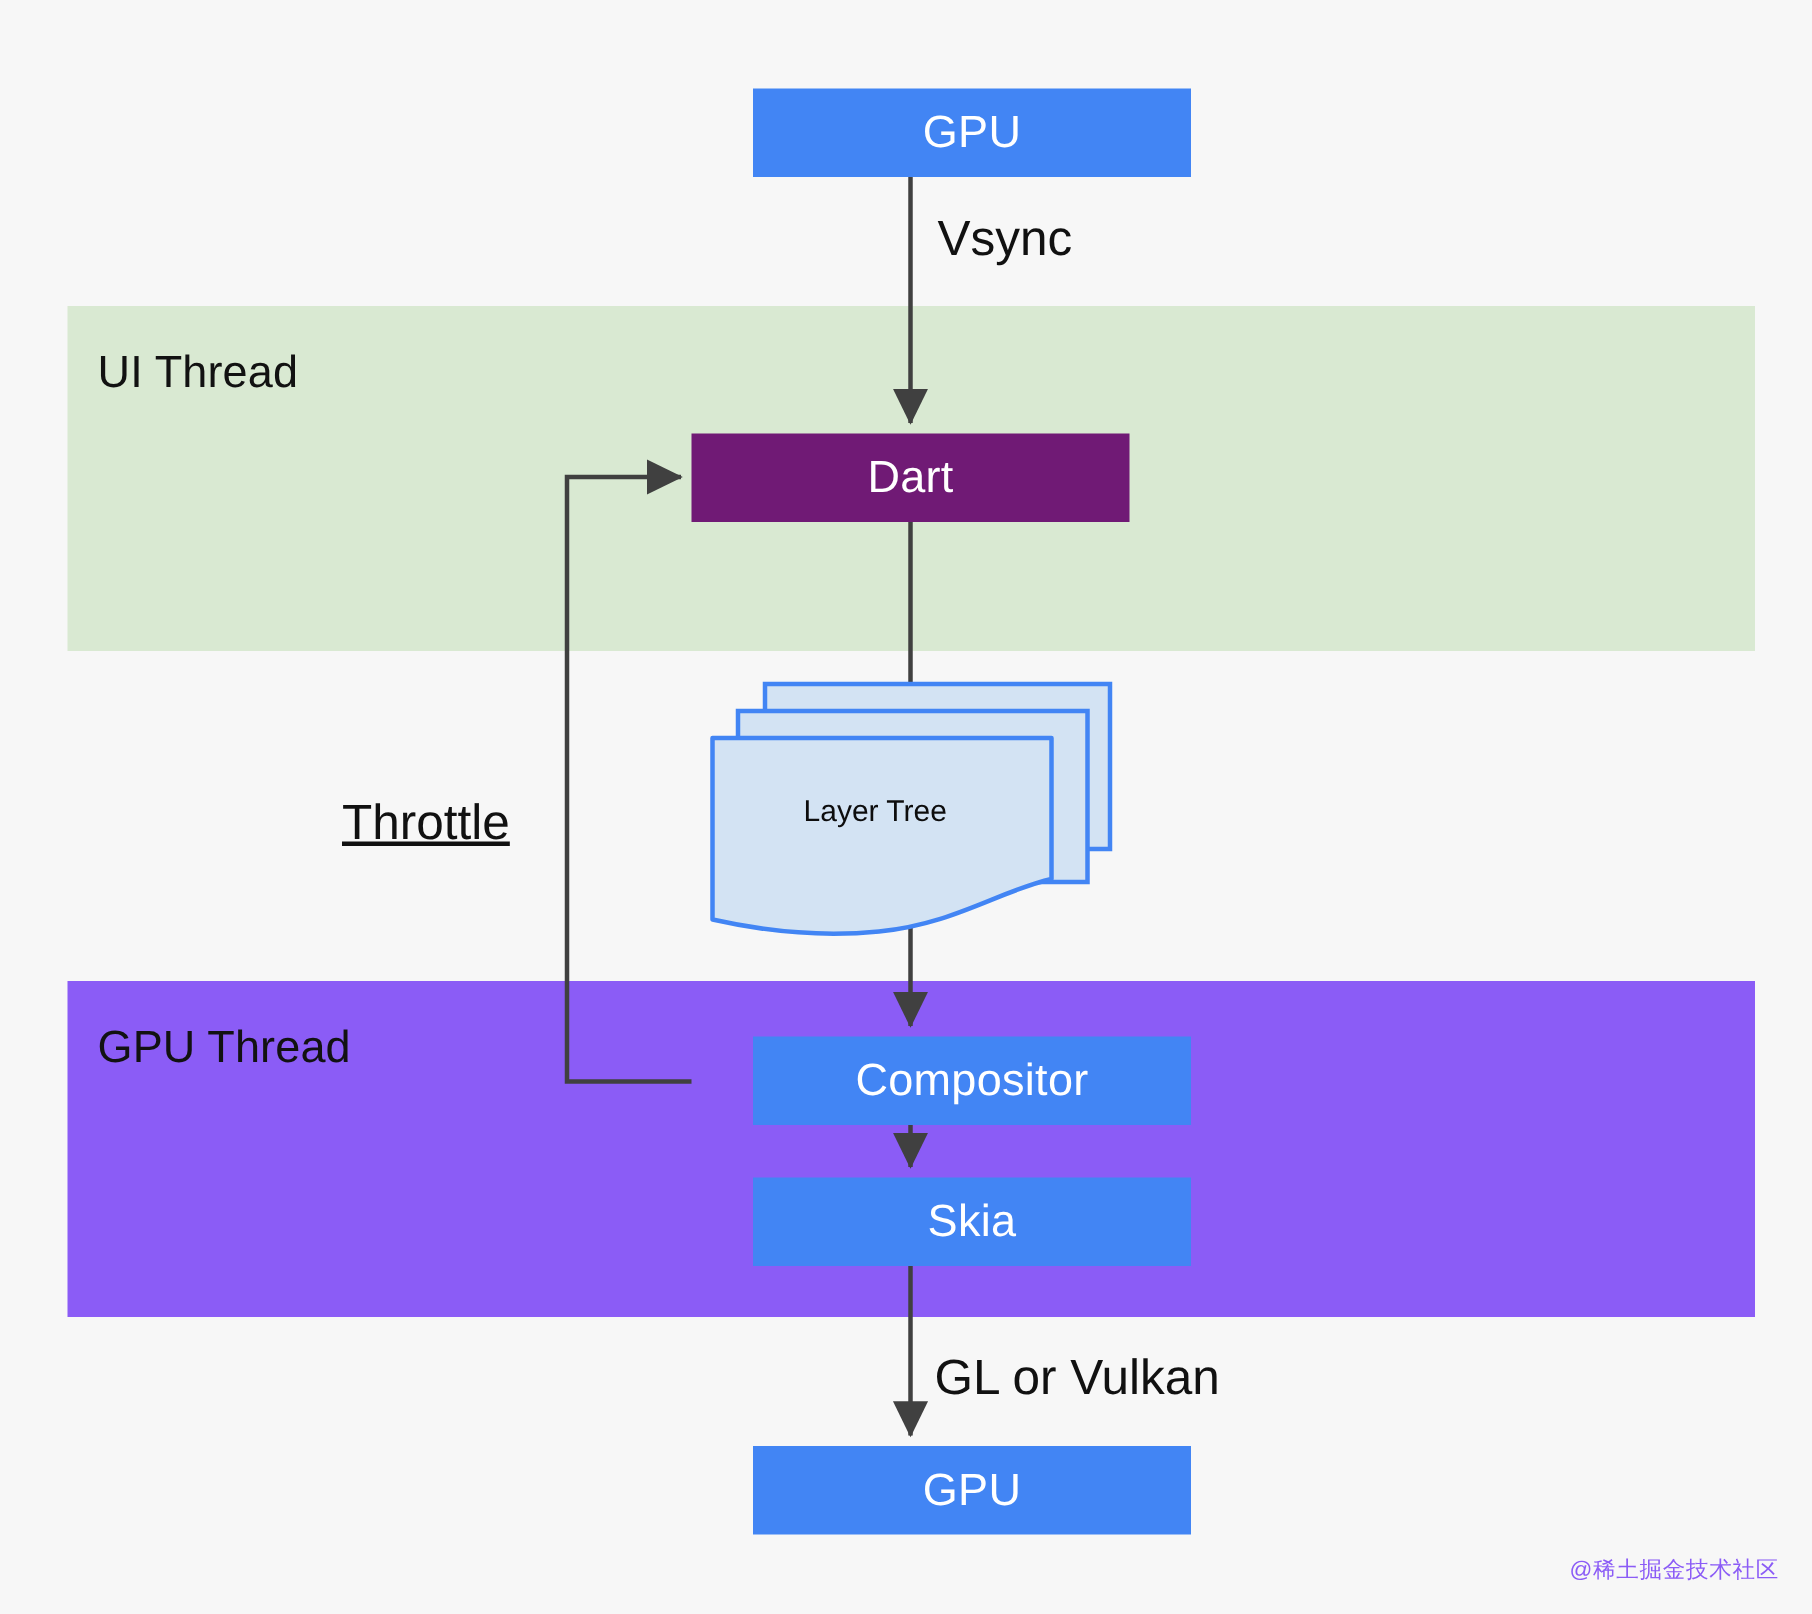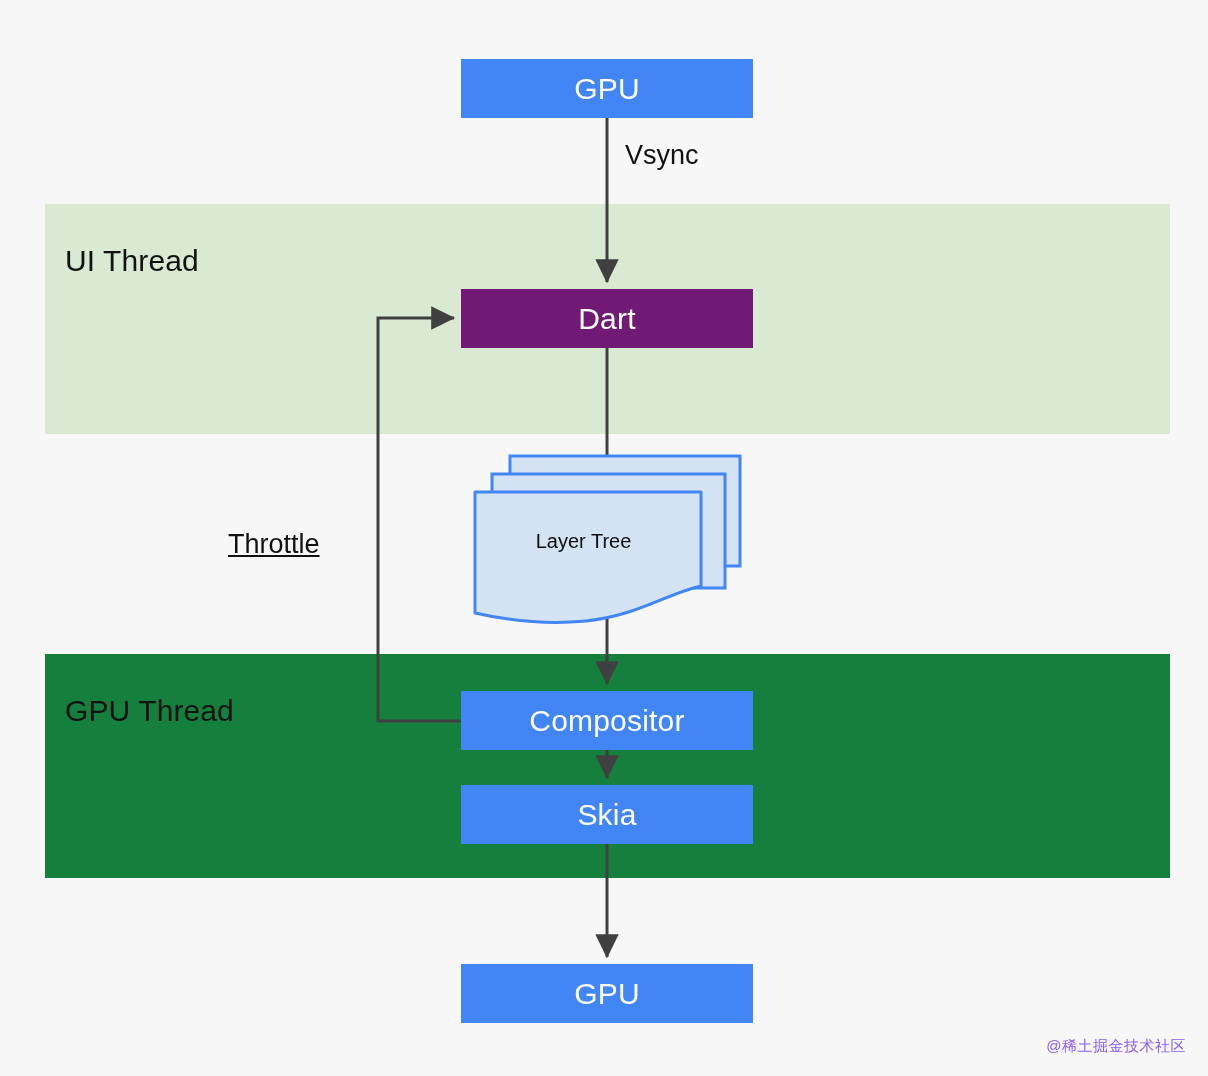--- a/index.html
+++ b/index.html
@@ -25,48 +25,47 @@
     width: 1125px;
   }
   .band-ui {
     top: 204px;
     height: 230px;
     background: #d9e9d2;
   }
   .band-gpu {
     top: 654px;
     height: 224px;
-    background: #15803d;
+    background: #8b5cf6;
   }
   .band-label {
     position: absolute;
     left: 20px;
     top: 28px;
     font-size: 30px;
     color: #121212;
     letter-spacing: 0.1px;
     white-space: nowrap;
-    margin-top: 12px;
   }
 
   
   .node {
     position: absolute;
     left: 461px;
     width: 292px;
     height: 59px;
     display: flex;
     align-items: center;
     justify-content: center;
     color: #ffffff;
     font-size: 30px;
     letter-spacing: 0.2px;
     box-sizing: border-box;
   }
-  .node.blue  { background: #4285f4; }
+  .node.blue  { background: #4285f4; margin-left: 41px; }
   .node.green { background: #701a75; }
 
   .node-gpu-top    { top: 59px;  }
   .node-dart       { top: 289px; }
   .node-compositor { top: 691px; }
   .node-skia       { top: 785px; }
   .node-gpu-bottom { top: 964px; }
 
   
   .layer-stack {
@@ -94,21 +93,21 @@
     left: 0;
     top: 0;
     width: 1208px;
     height: 1076px;
     pointer-events: none;
   }
 
   
   .edge-label {
     position: absolute;
-    font-size: 27px;
+    font-size: 33px;
     color: #111111;
     white-space: nowrap;
   }
   .label-vsync    { left: 625px; top: 140px; }
   .label-throttle { left: 228px; top: 529px; text-decoration: underline; }
   .label-glvulkan { left: 623px; top: 899px; }
 
   
   .watermark {
     position: absolute;
@@ -184,16 +183,17 @@
   </div>
 
   <div class="node blue node-gpu-bottom">
     <span>GPU</span>
   </div>
 
   <div class="edge-label label-vsync">Vsync</div>
 
   <div class="edge-label label-throttle">Throttle</div>
 
+  <div class="edge-label label-glvulkan">GL or Vulkan</div>
 
   <div class="watermark">@稀土掘金技术社区</div>
 
 </div>
 
 </body></html>

